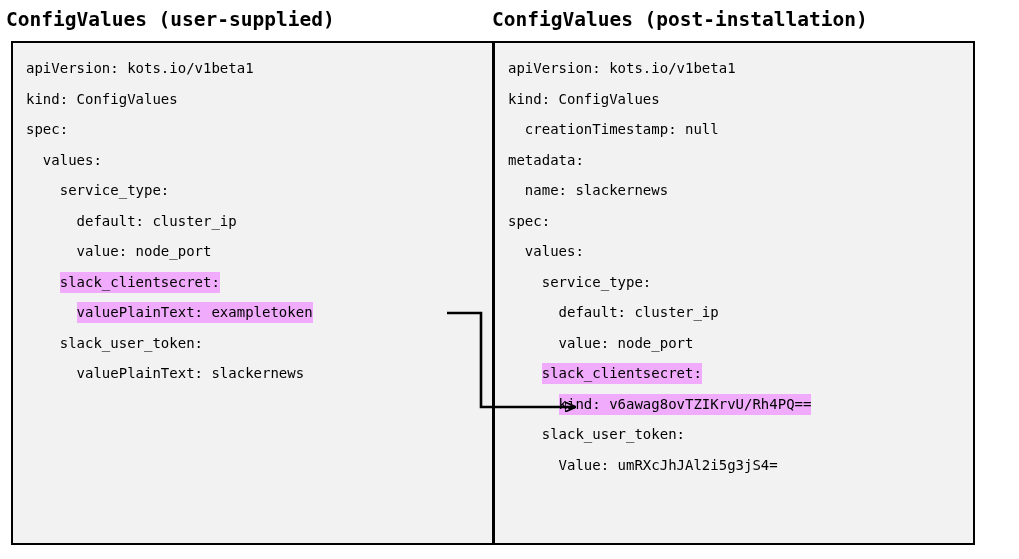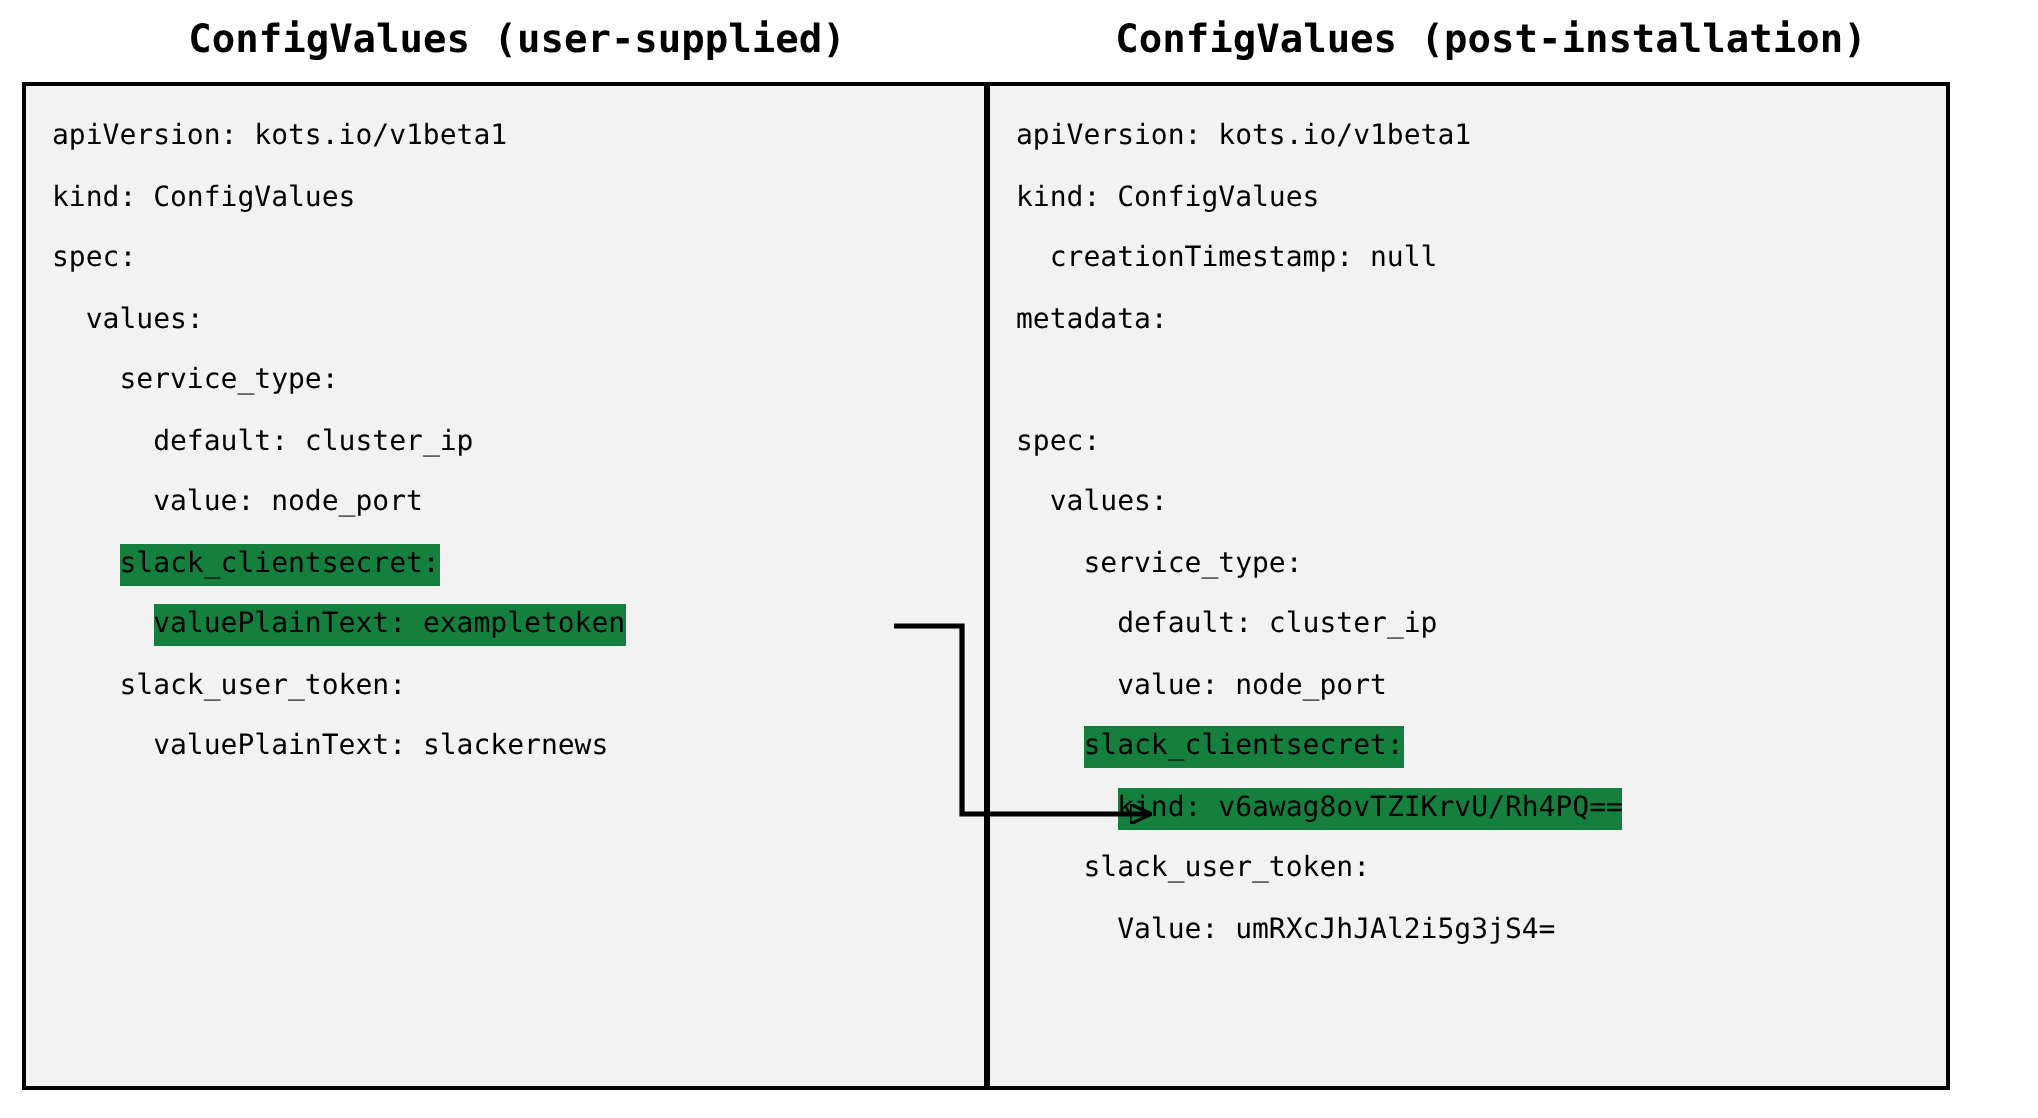--- a/index.html
+++ b/index.html
@@ -22,21 +22,21 @@
     height: 559px;
   }
   .panel-left  { left: 0px;   width: 505px; }
   .panel-right { left: 484px; width: 507px; }
 
   .panel-title {
     position: absolute;
     top: 8px;
     left: 0;
     width: 100%;
-    text-align: center;
+    text-align: left;
     font-size: 19.5px;
     font-weight: bold;
     letter-spacing: 0px;
     color: #000000;
     white-space: pre;
     line-height: 24px;
   }
   .panel-left .panel-title  { padding-left: 6px; }
   .panel-right .panel-title { padding-left: 8px; }
 
@@ -66,21 +66,21 @@
     color: #000000;
     white-space: pre;
     letter-spacing: 0px;
   }
 
   .code-line > span.seg {
     display: inline;
     padding: 2px 0 3px 0;
   }
   .code-line.hl > span.seg {
-    background: #15803d;
+    background: #f0abfc;
     box-shadow: 0 0 0 0 #fde3a4;
   }
 
   
   .connector {
     position: absolute;
     left: 0;
     top: 0;
     width: 1019px;
     height: 559px;
@@ -110,21 +110,21 @@
 </div>
 
 <div class="panel panel-right">
   <div class="panel-title">ConfigValues (post-installation)</div>
   <div class="code-box">
     <div class="code-lines" id="lines-1">
         <div class="code-line"><span class="indent"></span><span class="seg">apiVersion: kots.io/v1beta1</span></div>
         <div class="code-line"><span class="indent"></span><span class="seg">kind: ConfigValues</span></div>
         <div class="code-line"><span class="indent">  </span><span class="seg">creationTimestamp: null</span></div>
         <div class="code-line"><span class="indent"></span><span class="seg">metadata:</span></div>
-        <div class="code-line"><span class="indent">  </span></div>
+        <div class="code-line"><span class="indent">  </span><span class="seg">name: slackernews</span></div>
         <div class="code-line"><span class="indent"></span><span class="seg">spec:</span></div>
         <div class="code-line"><span class="indent">  </span><span class="seg">values:</span></div>
         <div class="code-line"><span class="indent">    </span><span class="seg">service_type:</span></div>
         <div class="code-line"><span class="indent">      </span><span class="seg">default: cluster_ip</span></div>
         <div class="code-line"><span class="indent">      </span><span class="seg">value: node_port</span></div>
         <div class="code-line hl"><span class="indent">    </span><span class="seg">slack_clientsecret:</span></div>
         <div class="code-line hl"><span class="indent">      </span><span class="seg">kind: v6awag8ovTZIKrvU/Rh4PQ==</span></div>
         <div class="code-line"><span class="indent">    </span><span class="seg">slack_user_token:</span></div>
         <div class="code-line"><span class="indent">      </span><span class="seg">Value: umRXcJhJAl2i5g3jS4=</span></div>
       </div>

